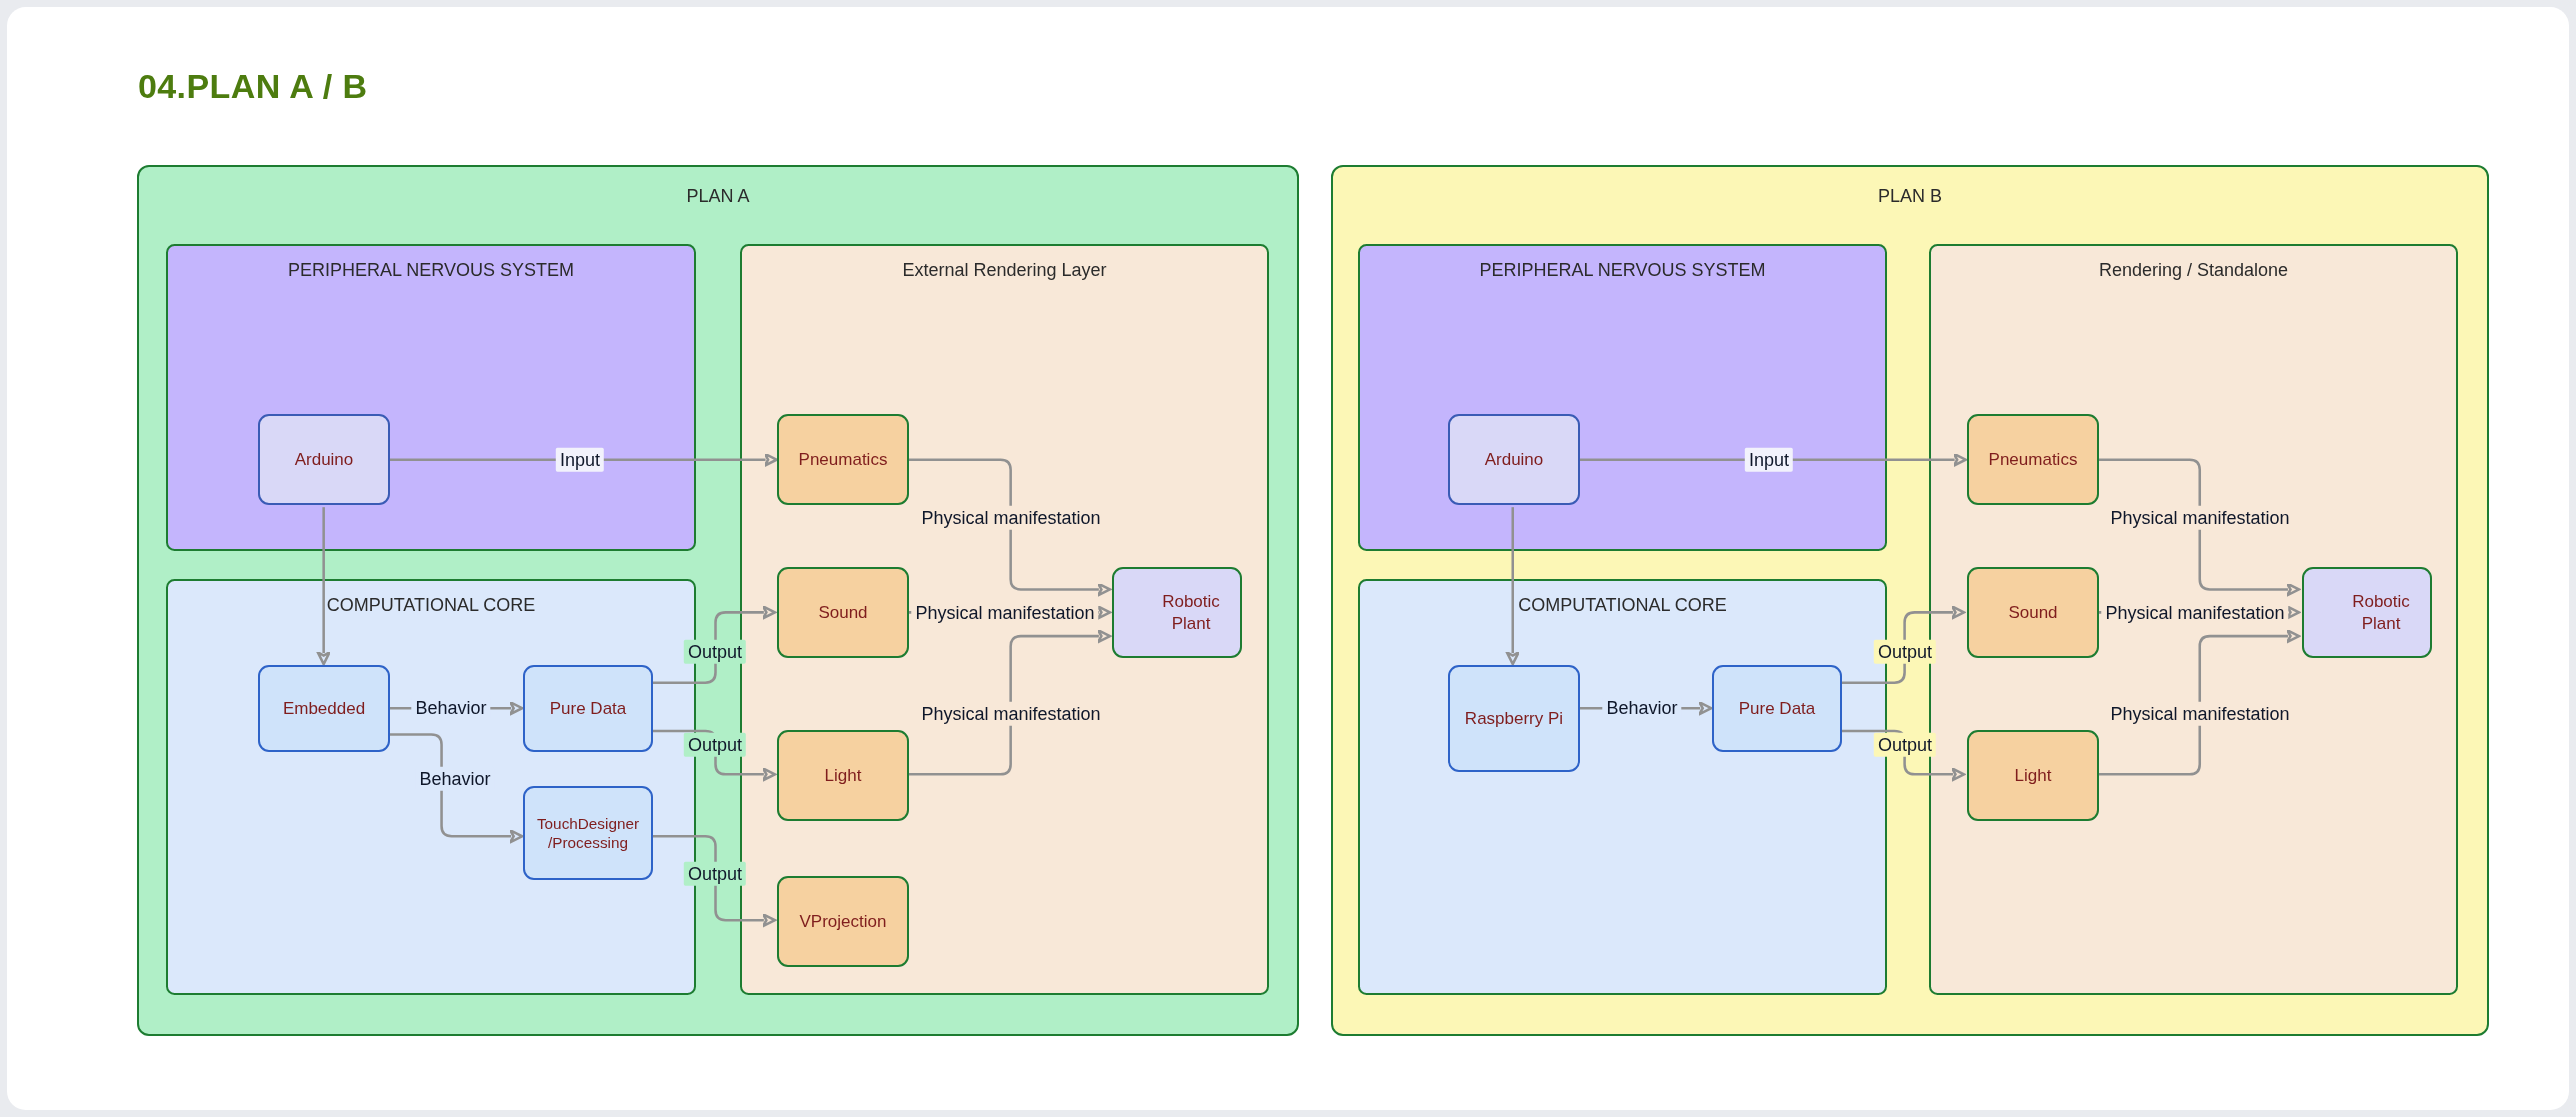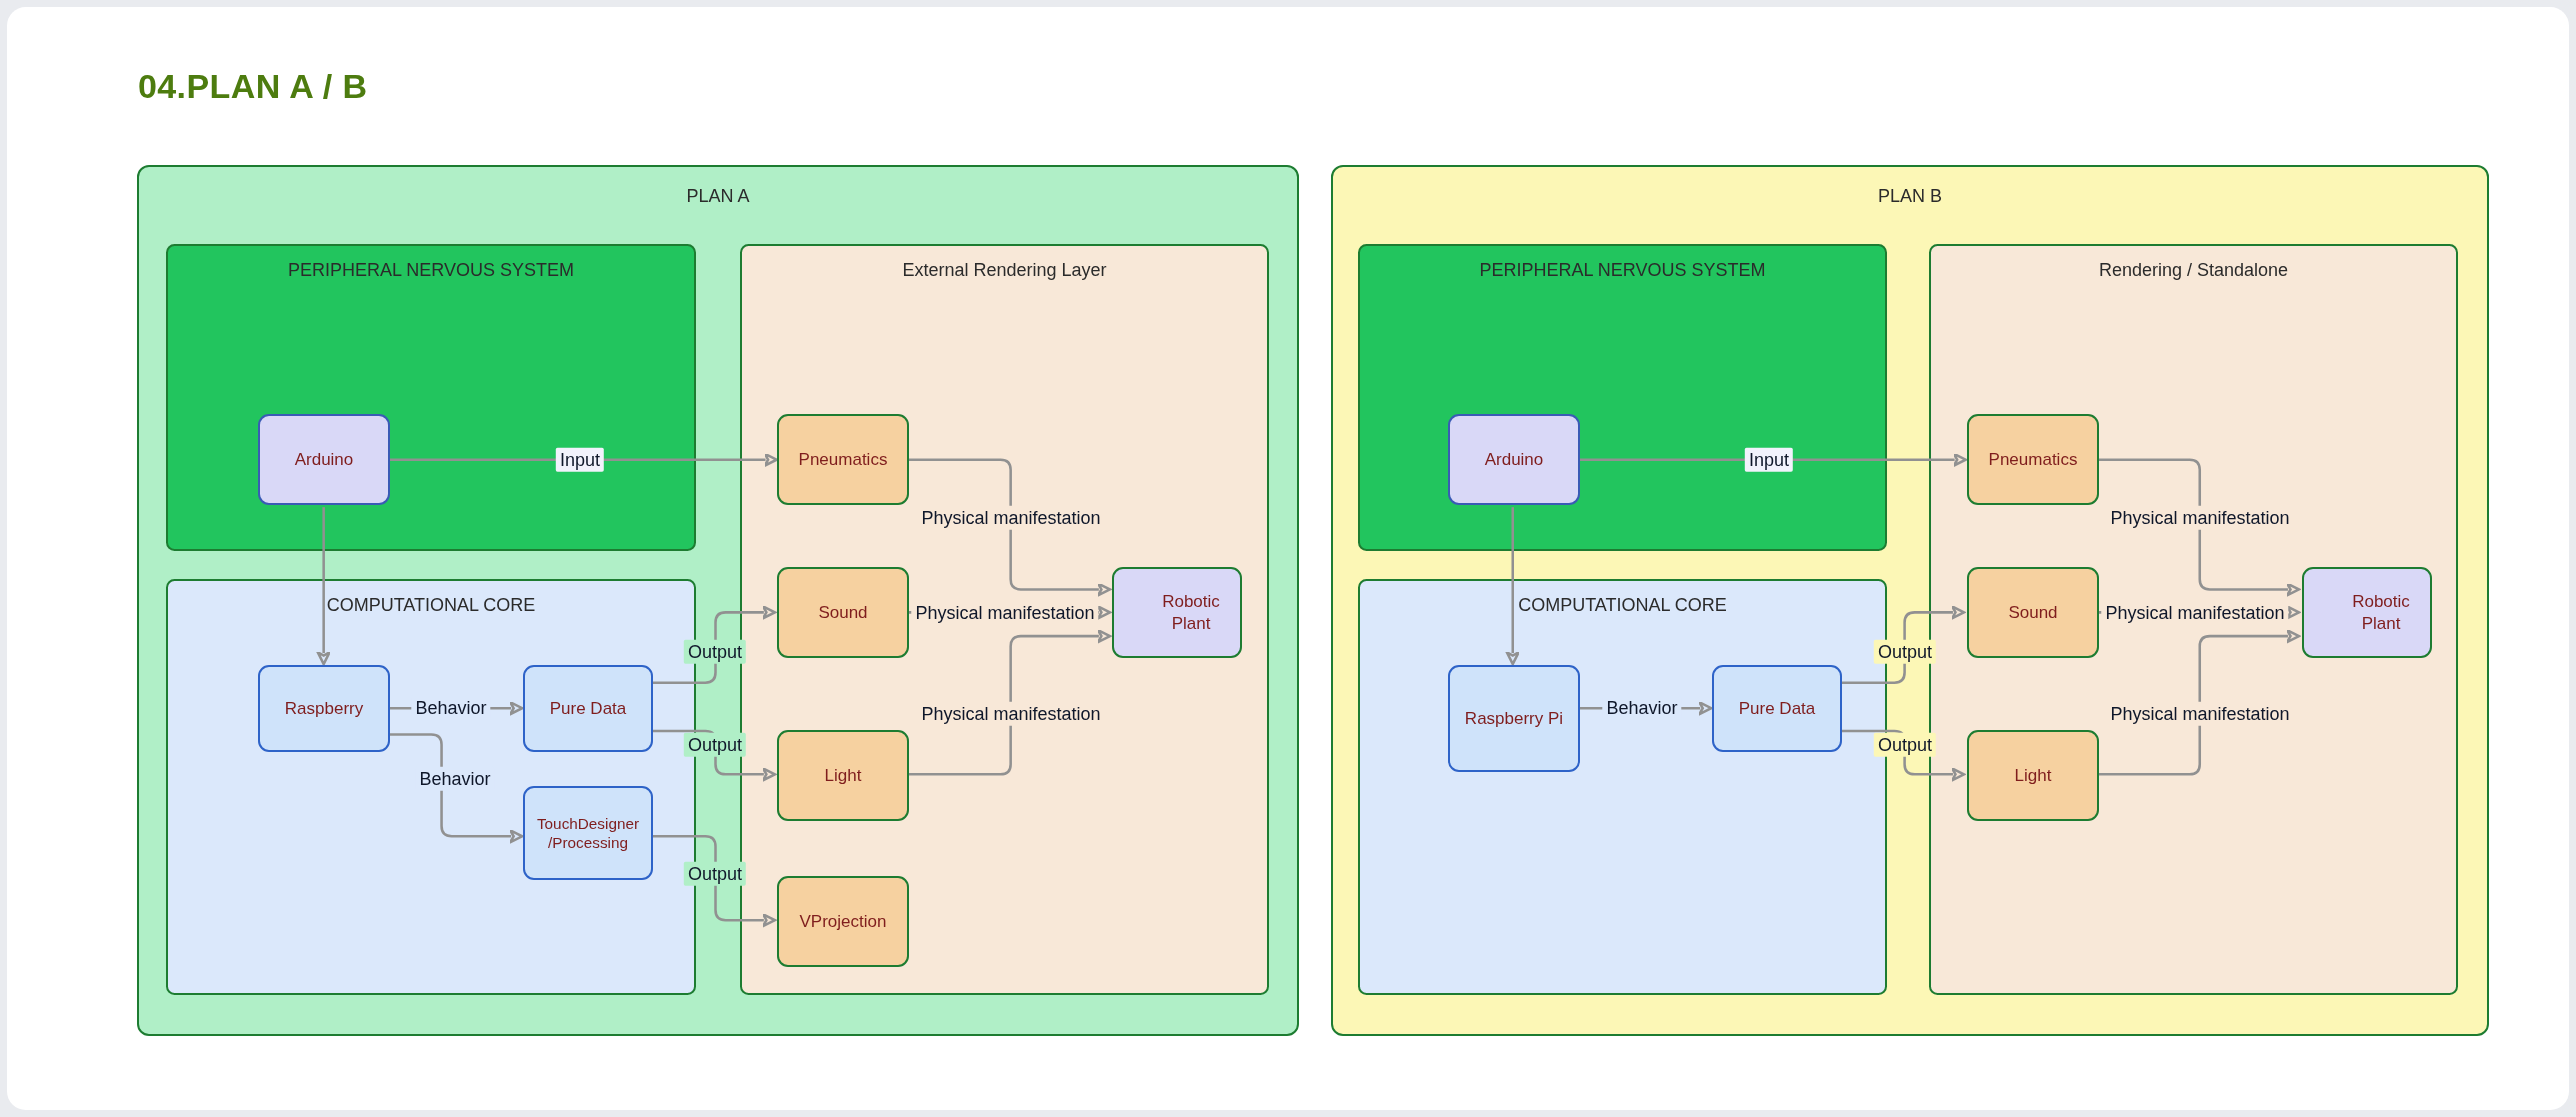--- a/index.html
+++ b/index.html
@@ -21,21 +21,21 @@
   }
   .group,.subgraph,.node{position:absolute;box-sizing:border-box;}
   .group{border:2.5px solid #1d7c31;border-radius:12px;z-index:1;}
   .group-a{background:#b0efc7;}
   .group-b{background:#fcf7b6;}
   .group-title{
     position:absolute;top:18.7px;left:0;width:100%;text-align:center;
     font-size:18px;color:#2b2b2b;white-space:nowrap;
   }
   .subgraph{border:2.5px solid #1d7c31;border-radius:8.5px;z-index:2;}
-  .sg-pns{background:#22c55e;}
+  .sg-pns{background:#c4b5fd;}
   .sg-core{background:#dbe8fb;}
   .sg-render{background:#f8e8d8;}
   .subgraph-title{
     position:absolute;top:13.6px;left:0;width:100%;text-align:center;
     font-size:18px;color:#2b2b2b;white-space:nowrap;
   }
   .edge-layer{position:absolute;left:0;top:0;width:2576px;height:1117px;z-index:3;}
   .edge-layer path{fill:none;stroke:#919191;stroke-width:3px;}
   .node{
     border-radius:11px;border:2.5px solid;z-index:4;
@@ -134,21 +134,21 @@
 <div class="edge-label lbl-plan-b" style="left:1905px;top:652px;">Output</div>
 <div class="edge-label lbl-plan-b" style="left:1905px;top:745px;">Output</div>
 <div class="edge-label lbl-render" style="left:2200px;top:518px;">Physical manifestation</div>
 <div class="edge-label lbl-render" style="left:2195px;top:613px;">Physical manifestation</div>
 <div class="edge-label lbl-render" style="left:2200px;top:714px;">Physical manifestation</div>
 
 <div class="node node-lavender-blue" style="left:258px;top:414px;width:132px;height:91px;">
   <span>Arduino</span>
 </div>
 <div class="node node-blue" style="left:258px;top:665px;width:132px;height:87px;">
-  <span>Raspberry</span>
+  <span>Embedded</span>
 </div>
 <div class="node node-blue" style="left:523px;top:665px;width:130px;height:87px;">
   <span>Pure Data</span>
 </div>
 <div class="node node-blue" style="left:523px;top:786px;width:130px;height:94px;">
   <span class="two-line">
     <span>TouchDesigner</span><br>
     <span>/Processing</span>
   </span>
 </div>

